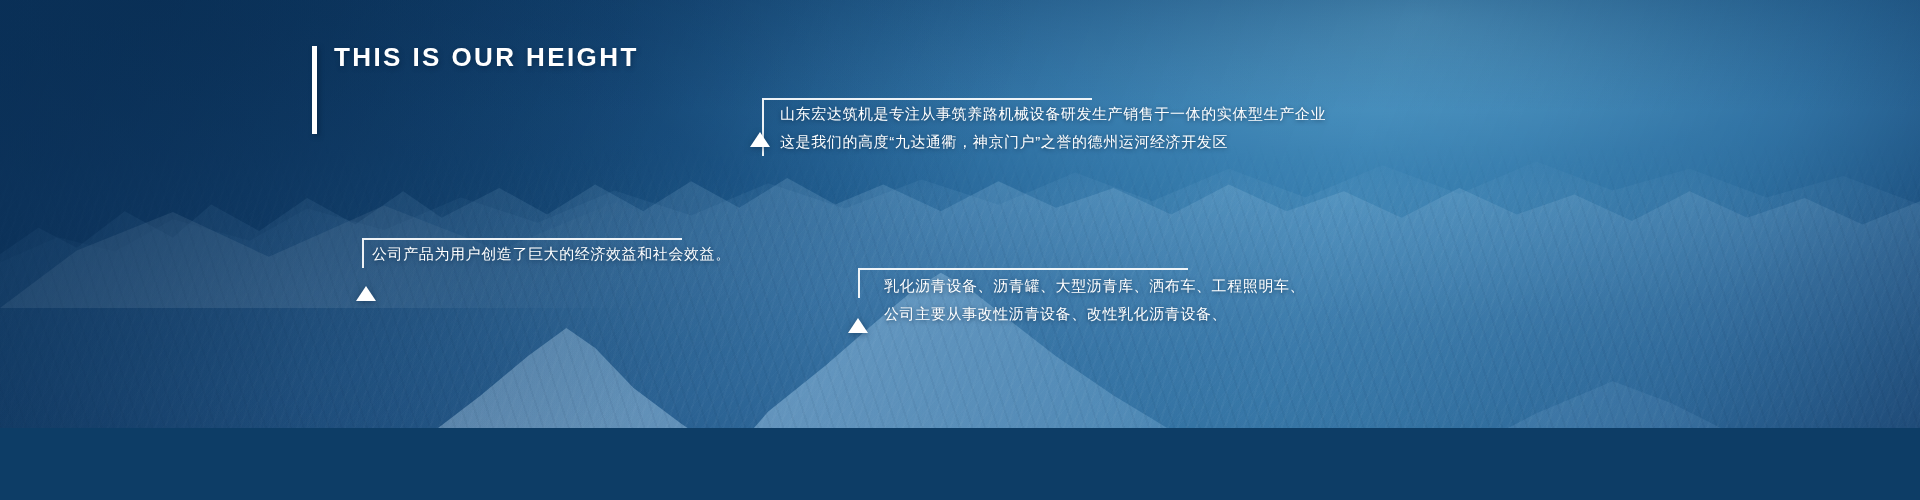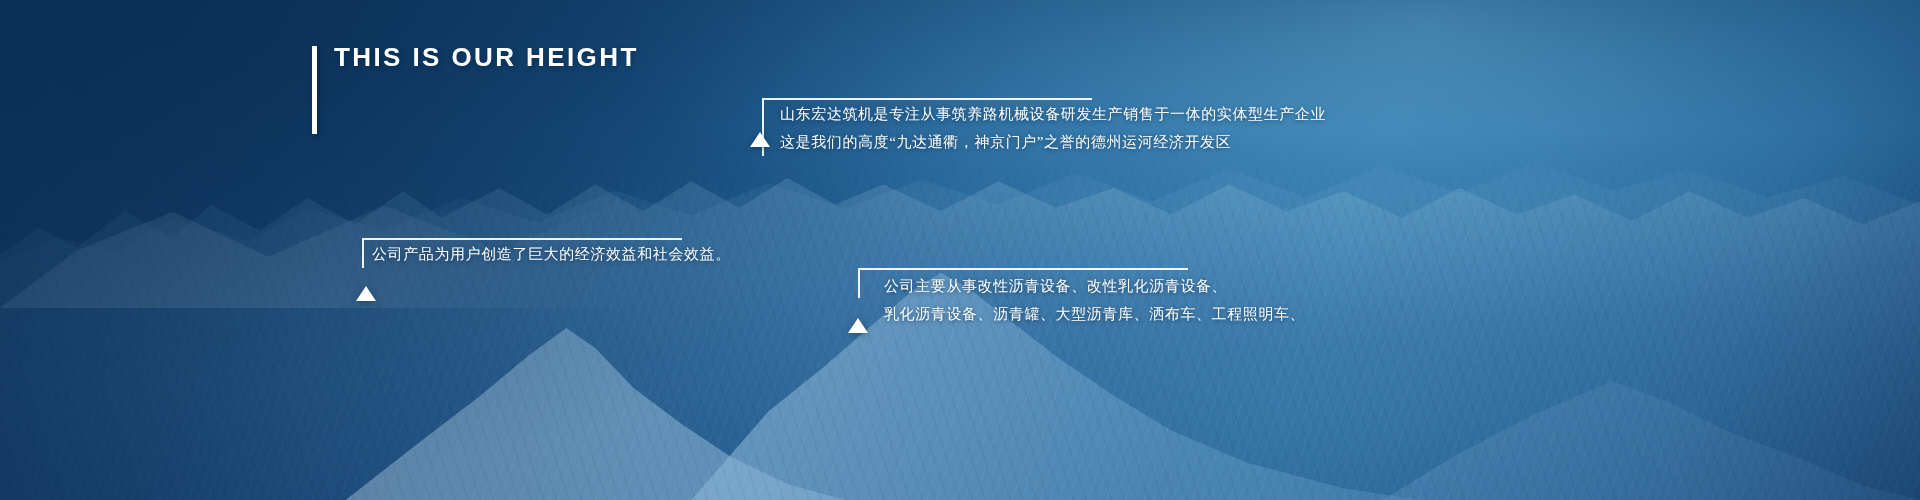--- a/index.html
+++ b/index.html
@@ -8,21 +8,21 @@
     width: 1920px;
     height: 500px;
     overflow: hidden;
     background: #0d3d66;
     font-family: "Liberation Sans", "DejaVu Sans", sans-serif;
   }
 
   #banner {
     position: relative;
     width: 1920px;
-    height: 500px;
+    height: 428px;
     overflow: hidden;
     background: #1d4ed8;
   }
 
   
   .bg-layer { position: absolute; inset: 0; }
 
   
   .sky {
     background:
@@ -224,21 +224,21 @@
     font-size: 53px;
     font-weight: bold;
     color: #ffffff;
     letter-spacing: 3px;
     line-height: 1.12;
     white-space: nowrap;
     text-shadow: 1px 3px 7px rgba(4,28,54,0.45);
   }
 
   
-  .callout { position: absolute; font-family: Liberation Serif, serif; }
+  .callout { position: absolute; }
 
   
   .bracket {
     position: absolute;
     border-top: 2px solid rgba(255,255,255,0.92);
     border-left: 2px solid rgba(255,255,255,0.92);
     pointer-events: none;
   }
 
   .callout-lines {
@@ -318,19 +318,19 @@
       <span class="marker"></span>
       <div class="callout-lines">
         <div class="callout-line">公司产品为用户创造了巨大的经济效益和社会效益。</div>
       </div>
     </div>
 
     <div class="callout" id="callout-products">
       <span class="bracket"></span>
       <span class="marker"></span>
       <div class="callout-lines">
+        <div class="callout-line">乳化沥青设备、沥青罐、大型沥青库、洒布车、工程照明车、</div>
         <div class="callout-line">公司主要从事改性沥青设备、改性乳化沥青设备、</div>
-        <div class="callout-line">乳化沥青设备、沥青罐、大型沥青库、洒布车、工程照明车、</div>
       </div>
     </div>
 
   </div>
 </div>
 
 </body></html>

